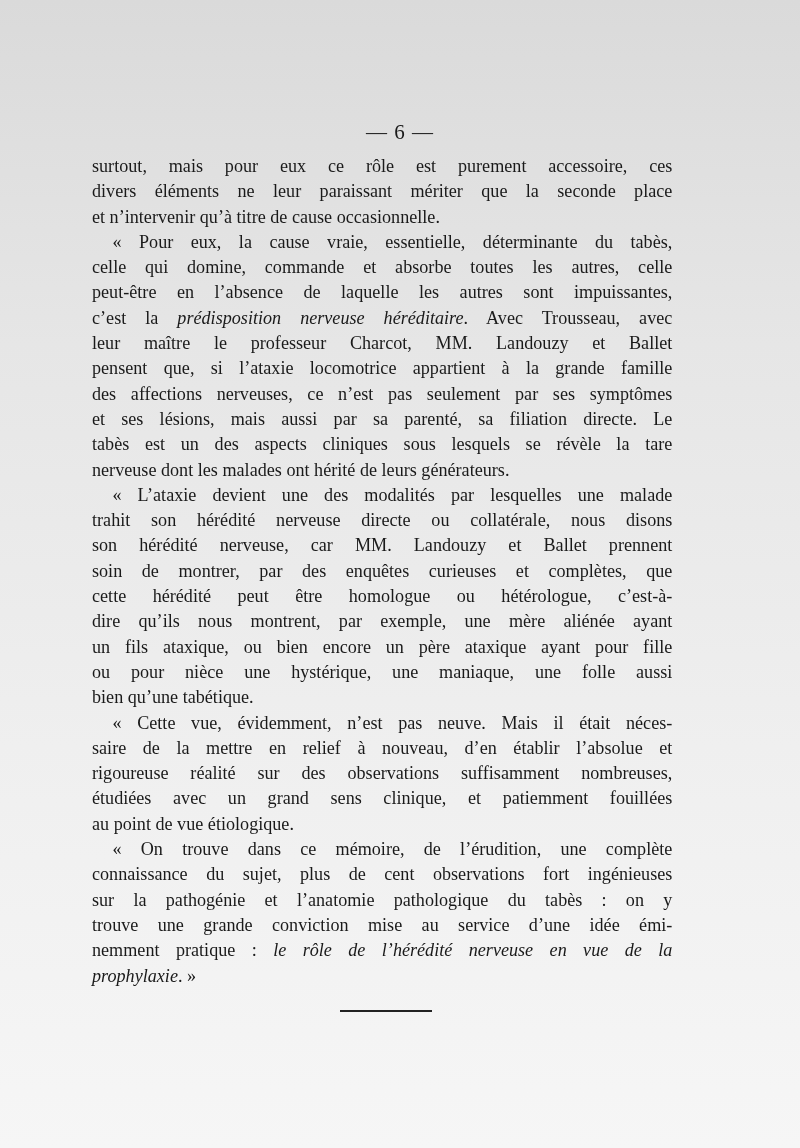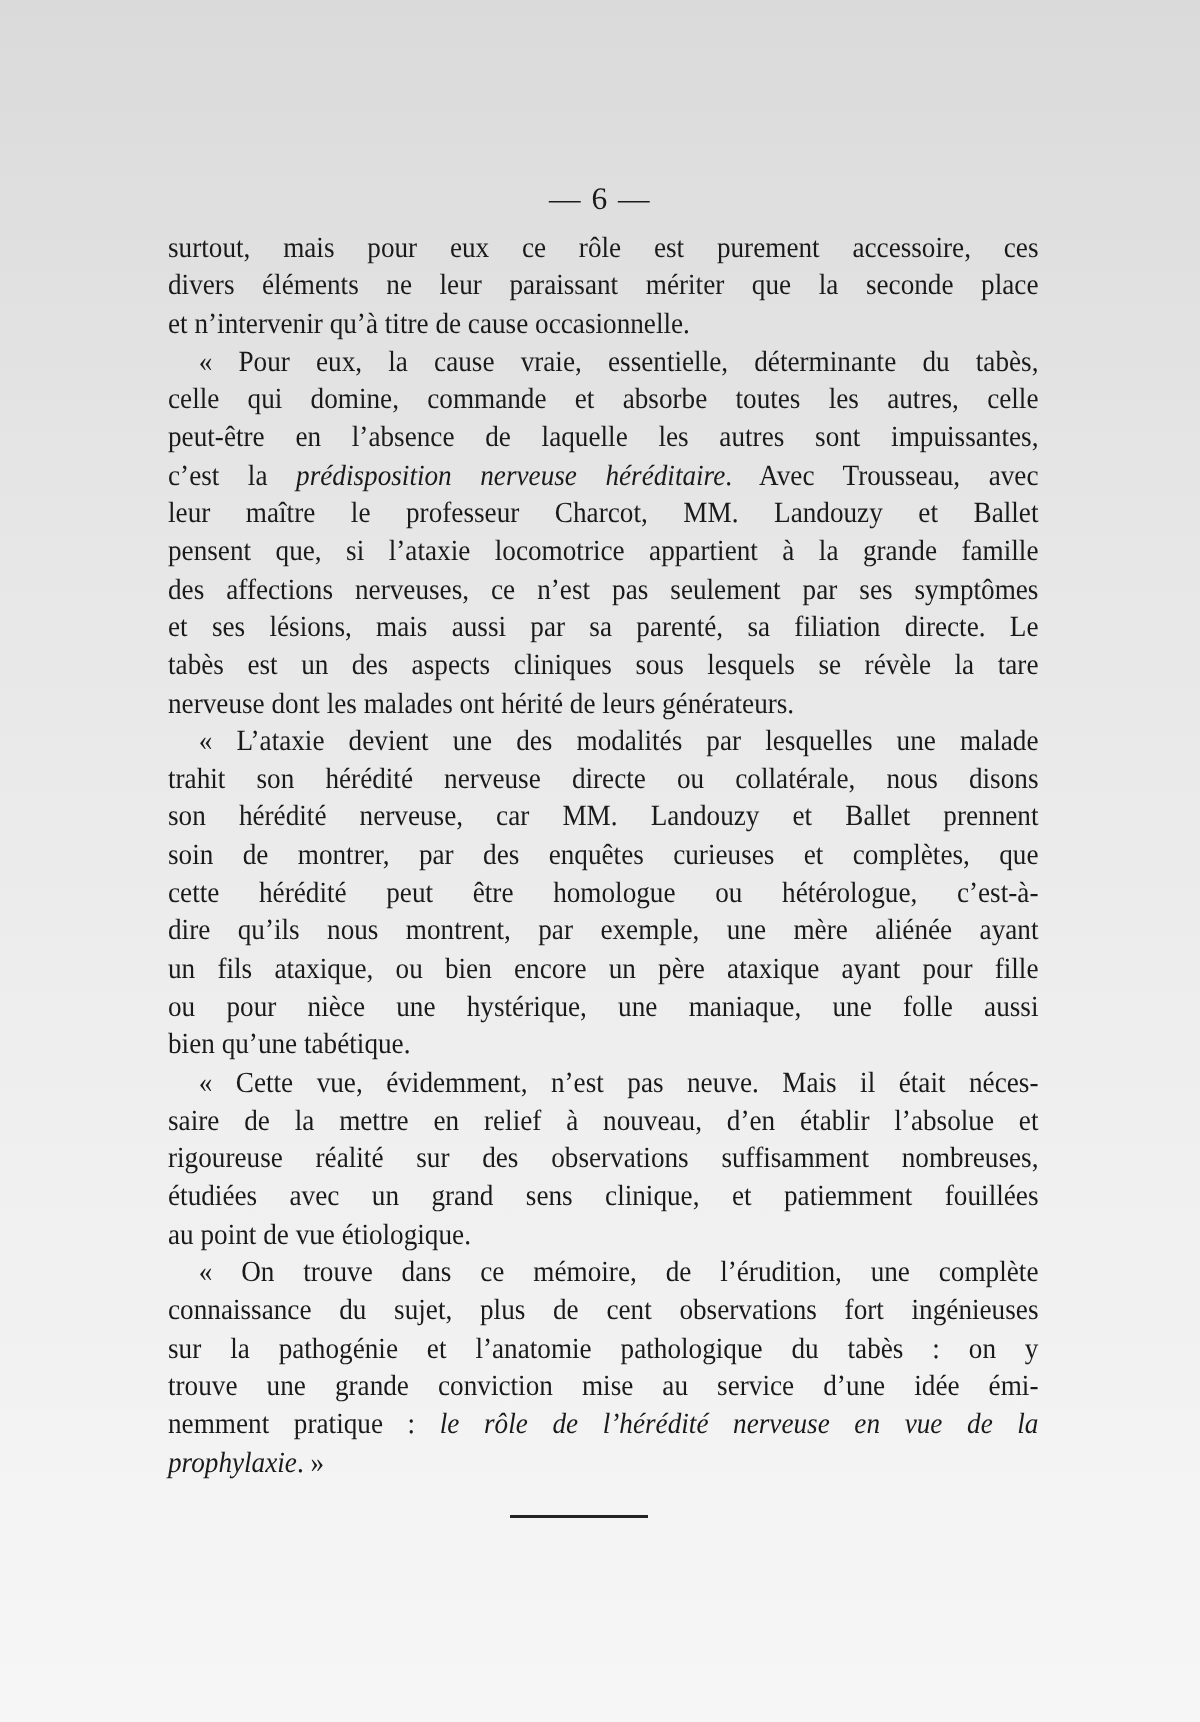--- a/index.html
+++ b/index.html
@@ -11,21 +11,21 @@
     position: relative;
   }
   .page {
     position: absolute; left: 0; top: 0; width: 800px; height: 1148px;
   }
   .page-number {
     position: absolute; top: 120px; left: 0; width: 800px;
     text-align: center; font-size: 21px; letter-spacing: 1px;
   }
   .text-block {
-    position: absolute; left: 112px; top: 153px; width: 580px;
+    position: absolute; left: 92px; top: 153px; width: 580px;
   }
   .line {
     display: block; height: 25.3px; line-height: 25.3px;
     font-size: 19.5px; white-space: nowrap;
     text-align: justify; text-align-last: justify;
     transform: scaleX(0.93); transform-origin: left center;
     width: 624px;
   }
   .line.last { text-align-last: left; }
   .line.indent { padding-left: 22px; width: 602px; }

